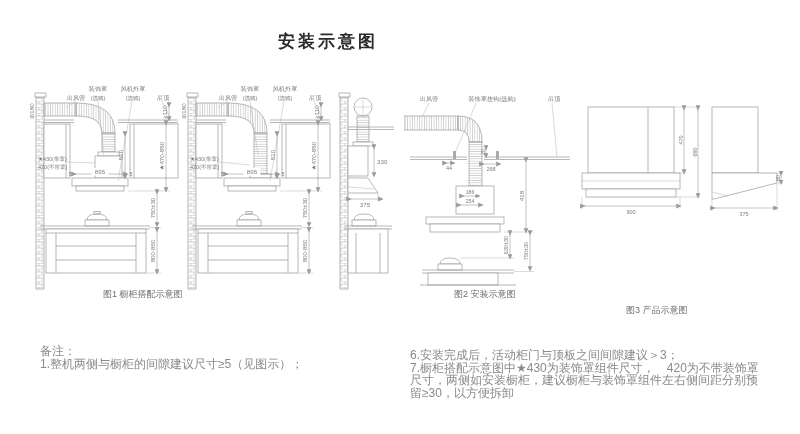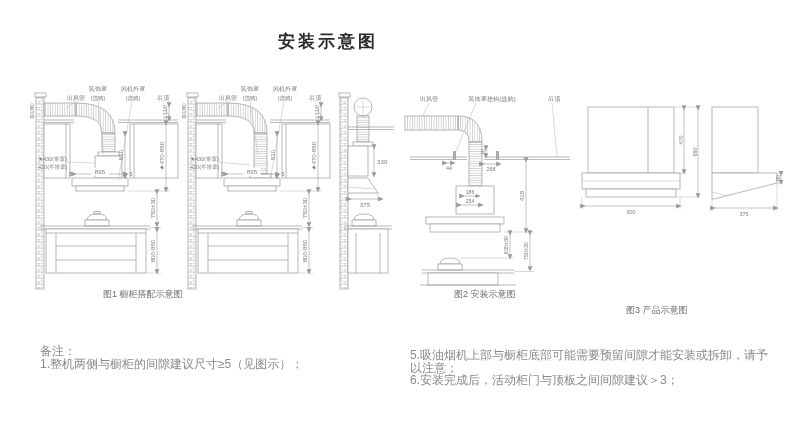--- a/index.html
+++ b/index.html
@@ -312,15 +312,15 @@
 
 <div class="cap" style="left:103px;top:288px">图1 橱柜搭配示意图</div>
 <div class="cap" style="left:454px;top:288px">图2 安装示意图</div>
 <div class="cap" style="left:626px;top:304px">图3 产品示意图</div>
 
 <div class="notes" style="left:40px;top:345px;width:354px">
   <p>备注：</p>
   <p>1.整机两侧与橱柜的间隙建议尺寸≥5（见图示）；</p>
 </div>
 <div class="notes" style="left:410px;top:349px;width:358px">
-  <p>5.吸油烟机上部与橱柜底部可能需要预留间隙才能安装或拆卸，请予以注意；</p>
   <p>6.安装完成后，活动柜门与顶板之间间隙建议＞3；</p>
+  <p>7.橱柜搭配示意图中★430为装饰罩组件尺寸，　420为不带装饰罩尺寸，两侧如安装橱柜，建议橱柜与装饰罩组件左右侧间距分别预留≥30，以方便拆卸</p>
 </div>
 
 </body></html>

